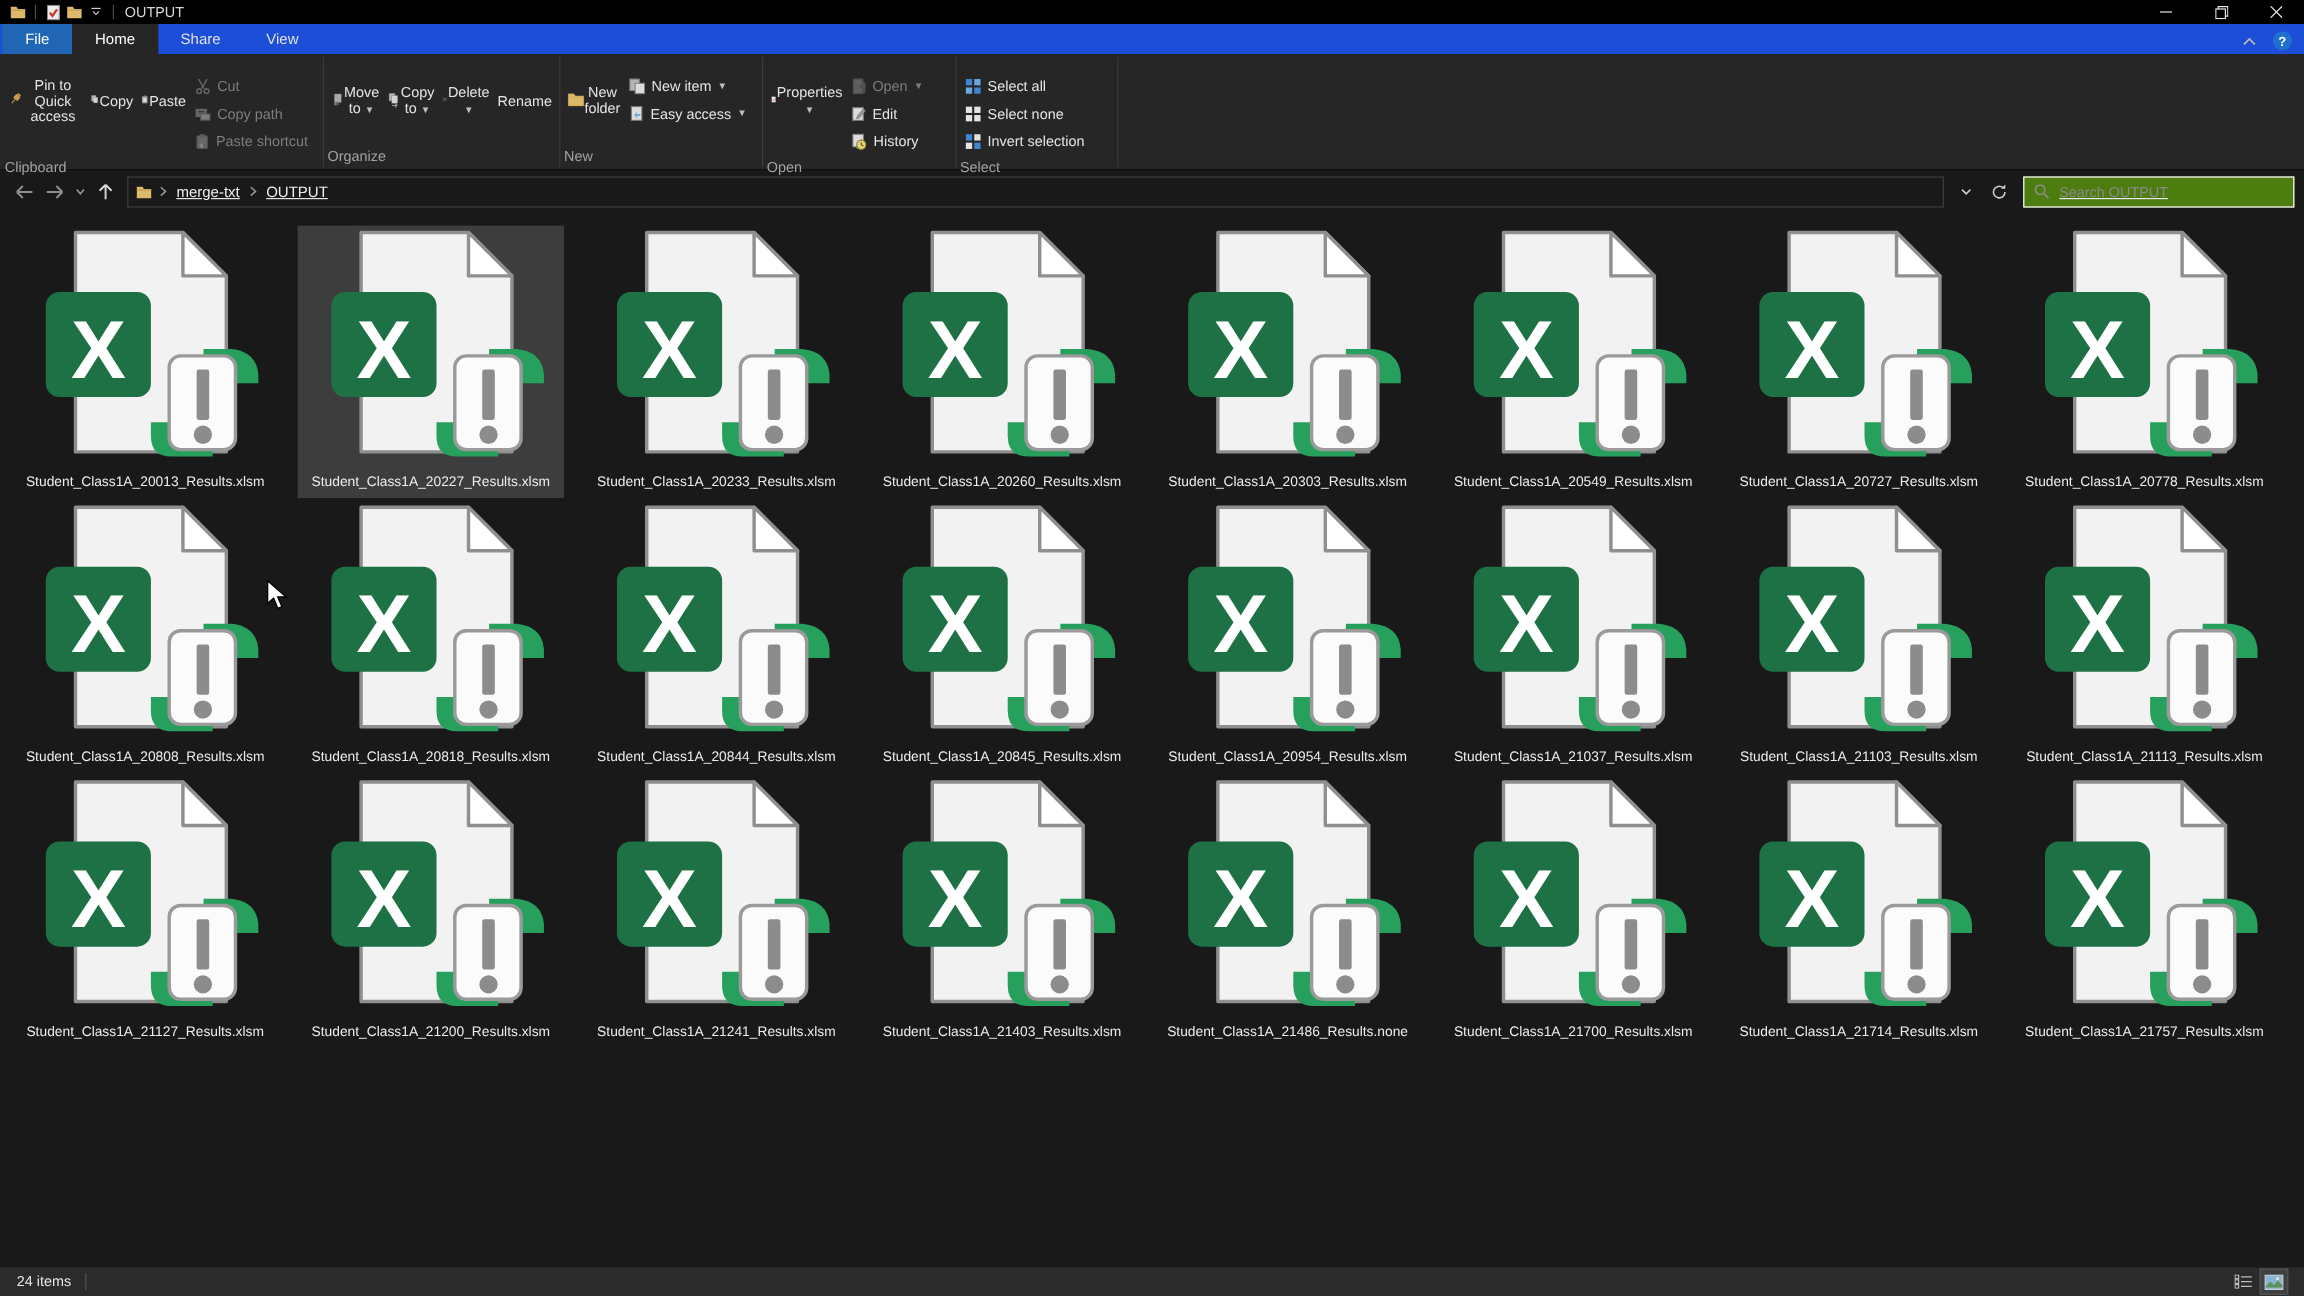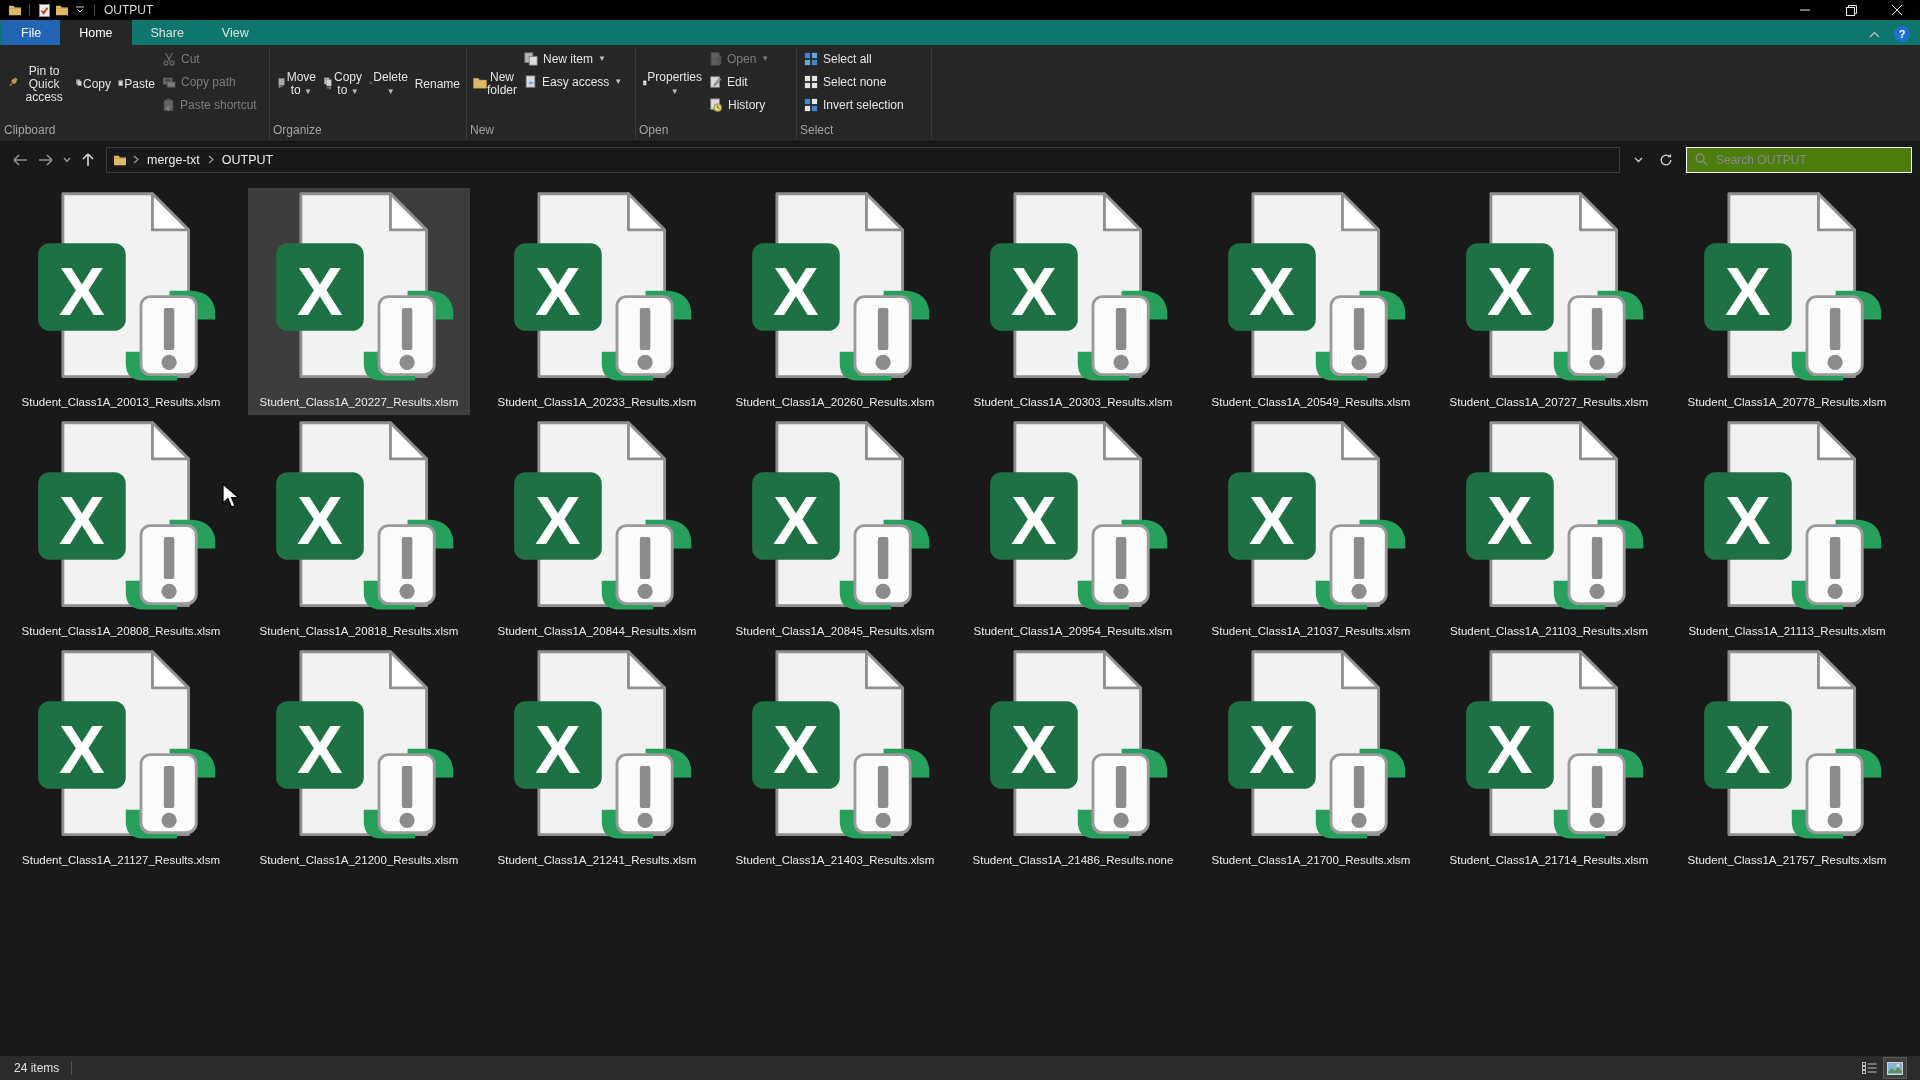--- a/index.html
+++ b/index.html
@@ -13,43 +13,43 @@
 
   
   .titlebar { height:20px; background:#000; display:flex; align-items:center; padding-left:6px; }
   .titlebar .sep { width:1px; height:12px; background:#4a4a4a; margin:0 5px; }
   .qat-btn { display:flex; align-items:center; justify-content:center; width:18px; height:18px; }
   .window-title { color:#d8d8d8; font-size:12px; margin-left:4px; }
   .win-controls { margin-left:auto; display:flex; height:20px; }
   .win-btn { width:46px; height:20px; display:flex; align-items:center; justify-content:center; }
 
   
-  .tabrow { height:25px; background:#0f766e; display:flex; align-items:flex-end; }
+  .tabrow { height:25px; background:#1d4ed8; display:flex; align-items:flex-end; }
   .tab { height:25px; padding:0 19px; display:flex; align-items:center; font-size:12.5px; color:#e0e0e0; }
   .tab.file { background:#2166b4; color:#fff; margin-left:2px; }
   .tab.active { background:#262626; color:#fff; }
   .tabrow-right { margin-left:auto; display:flex; align-items:center; gap:14px; padding:0 10px 3px 0; }
 
   
   .ribbon { height:96px; background:#262626; display:flex; padding-left:2px; }
   .rgroup { display:flex; flex-direction:column; padding:1px 2px 0 2px; }
   .rgroup-body { flex:1; display:flex; align-items:flex-start; }
   .rgroup-label { height:21px; line-height:20px; text-align:left; color:#a3a3a3; font-size:12px; }
   .rdivider { width:1px; background:#3a3a3a; margin:2px 1px; }
   .rb-big { display:flex; align-items:center; padding:3px 3px 0 3px; min-height:70px; text-align:center; }
   .rb-big .rb-label { font-size:12px; line-height:13px; margin-top:3px; color:#e4e4e4; }
-  .rb-col { display:flex; flex-direction:column; padding-top:1px; }
+  .rb-col { display:flex; flex-direction:column; padding-top:14px; }
   .rb-small { height:23px; display:flex; align-items:center; gap:5px; padding:0 6px 0 4px; font-size:12px; color:#e4e4e4; white-space:nowrap; }
   .disabled, .disabled .rb-label { color:#7d7d7d !important; }
   .disabled svg { opacity:.55; }
   .dd { font-size:8px; color:#bdbdbd; }
   .disabled .dd { color:#7d7d7d; }
 
   
-  .navbar { height:36px; background:#191919; display:flex; align-items:center; padding:0 8px; gap:2px; border-top:1px solid #101010; }
+  .navbar { height:36px; background:#191919; display:flex; align-items:center; padding:0 8px; gap:2px; border-top:1px solid #101010;text-decoration:underline; }
   .nav-btn { width:24px; height:24px; display:flex; align-items:center; justify-content:center; }
   .nav-btn.sm { width:14px; }
   .addressbar { flex:1; height:26px; border:1px solid #3c3c3c; background:#191919; display:flex; align-items:center; padding:0 6px; gap:6px; margin-left:4px; }
   .crumb { font-size:12.5px; color:#ececec; padding:0 2px; }
   .addr-tools { display:flex; align-items:center; gap:4px; margin:0 4px; }
   .icon-btn { width:24px; height:24px; display:flex; align-items:center; justify-content:center; }
   .searchbox { width:226px; height:26px; border:1px solid #ffffff; background:#4d7c0f; display:flex; align-items:center; padding:0 8px; gap:8px; margin-left:2px; }
   .searchbox input { flex:1; background:transparent; border:none; outline:none; color:#cfcfcf; font-size:12px; font-family:inherit; }
   .searchbox input::placeholder { color:#8a8a8a; }
 

